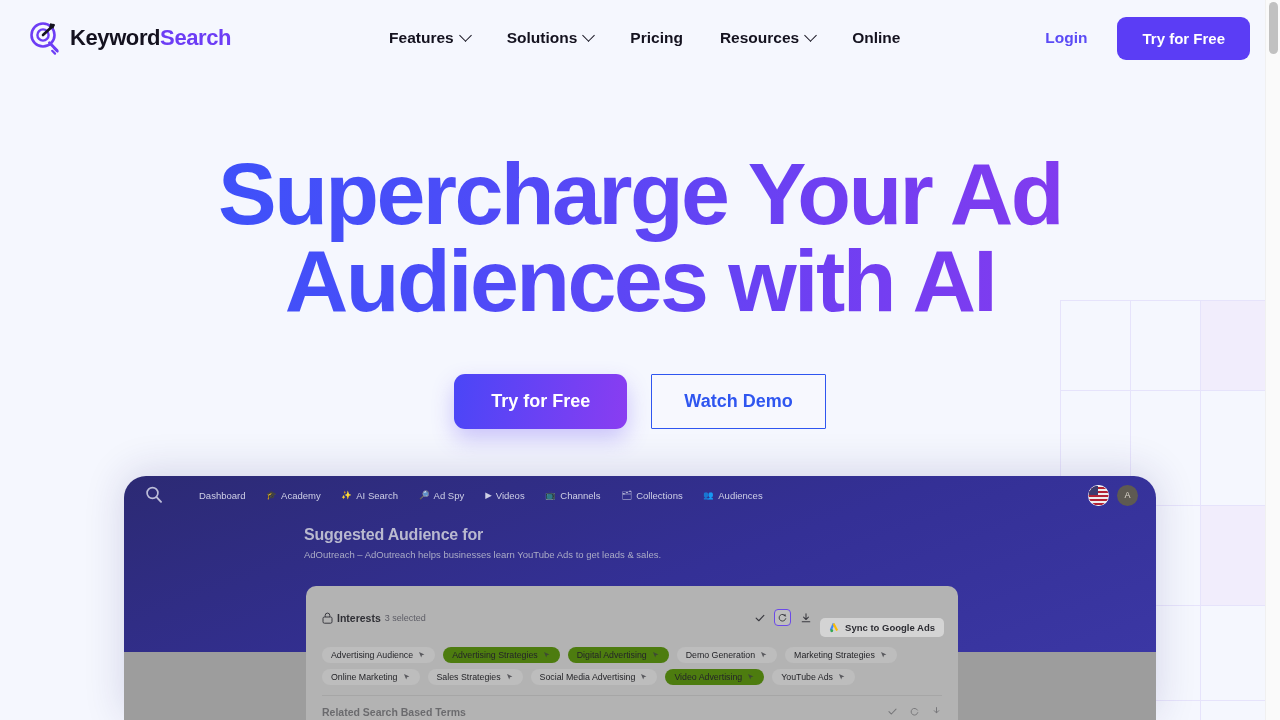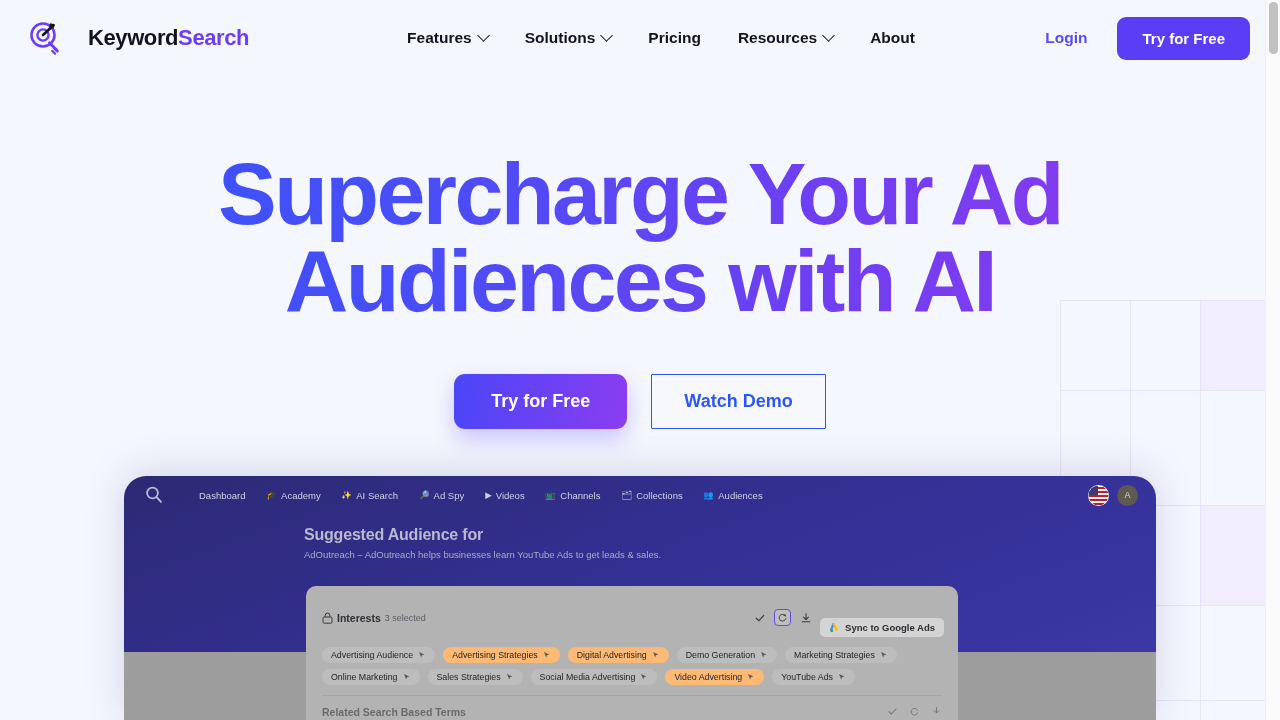--- a/index.html
+++ b/index.html
@@ -57,21 +57,21 @@
     position: relative;
     height: 76px;
     display: flex;
     align-items: center;
     padding: 0 30px 0 28px;
     z-index: 20;
   }
   .brand {
     display: flex;
     align-items: center;
-    gap: 26px;
+    gap: 8px;
     cursor: pointer;
   }
   .brand-mark { width: 34px; height: 34px; display: block; }
   .brand-text {
     font-size: 22px;
     font-weight: bold;
     letter-spacing: -0.4px;
     white-space: nowrap;
   }
   .brand-text .kw { color: #14121f; }
@@ -342,21 +342,21 @@
     align-items: center;
     gap: 5px;
     background: #bdbdbd;
     border-radius: 11px;
     padding: 3px 9px;
     font-size: 8.8px;
     color: #242428;
     white-space: nowrap;
     cursor: pointer;
   }
-  .chip.selected { background: #fdba74; }
+  .chip.selected { background: #4d7c0f; }
   .chip-ico {
     width: 8px; height: 8px;
     display: block;
     opacity: .75;
   }
 
   .panel-divider {
     position: absolute;
     left: 16px; right: 16px;
     top: 109px;
@@ -428,21 +428,21 @@
         <i class="chev"></i>
       </div>
       <div class="nav-item">
         <span>Pricing</span>
       </div>
       <div class="nav-item">
         <span>Resources</span>
         <i class="chev"></i>
       </div>
       <div class="nav-item">
-        <span>About</span>
+        <span>Online</span>
       </div>
     </nav>
 
     <div class="header-right">
       <a class="login-link">Login</a>
       <button class="btn-nav-cta">Try for Free</button>
     </div>
   </div>
 
   <div class="hero">

